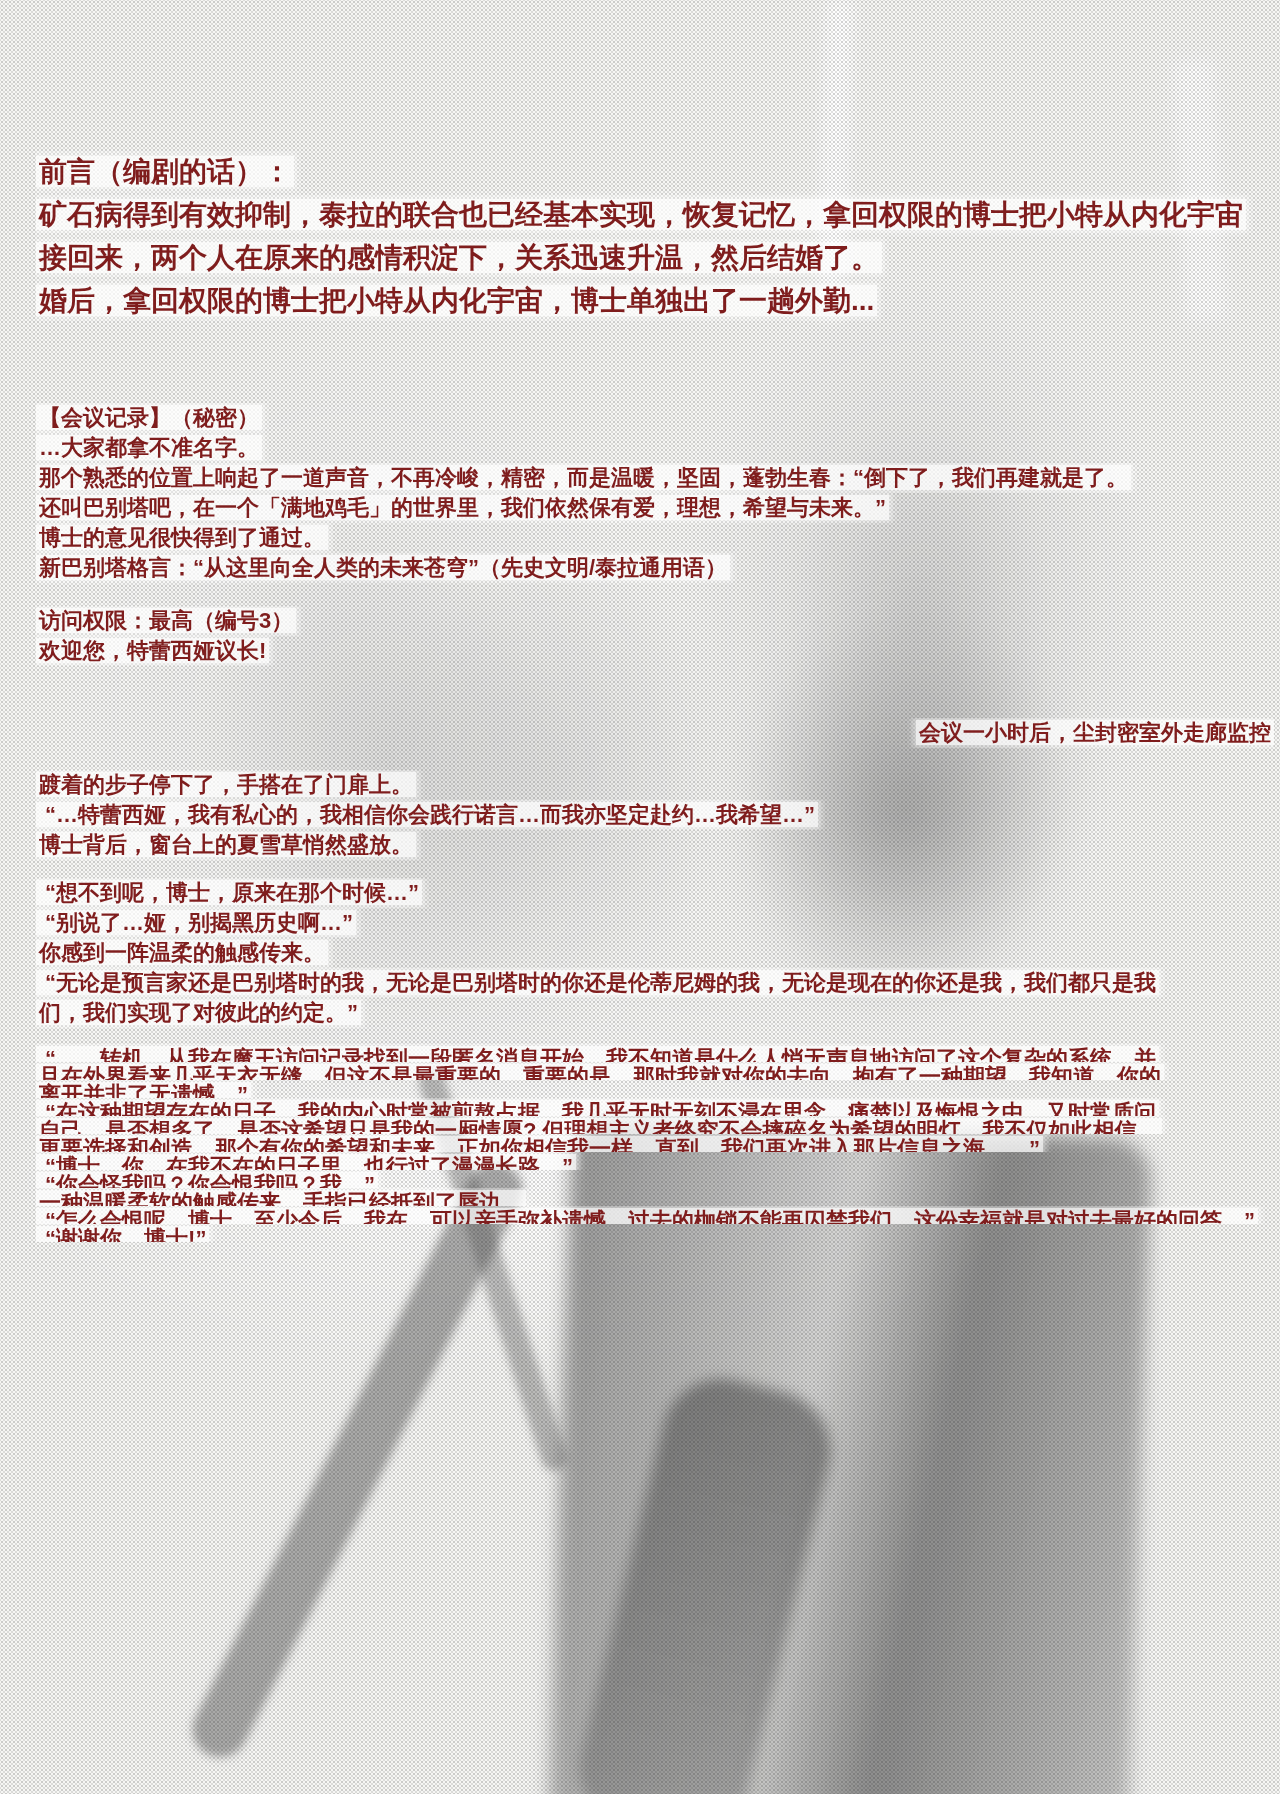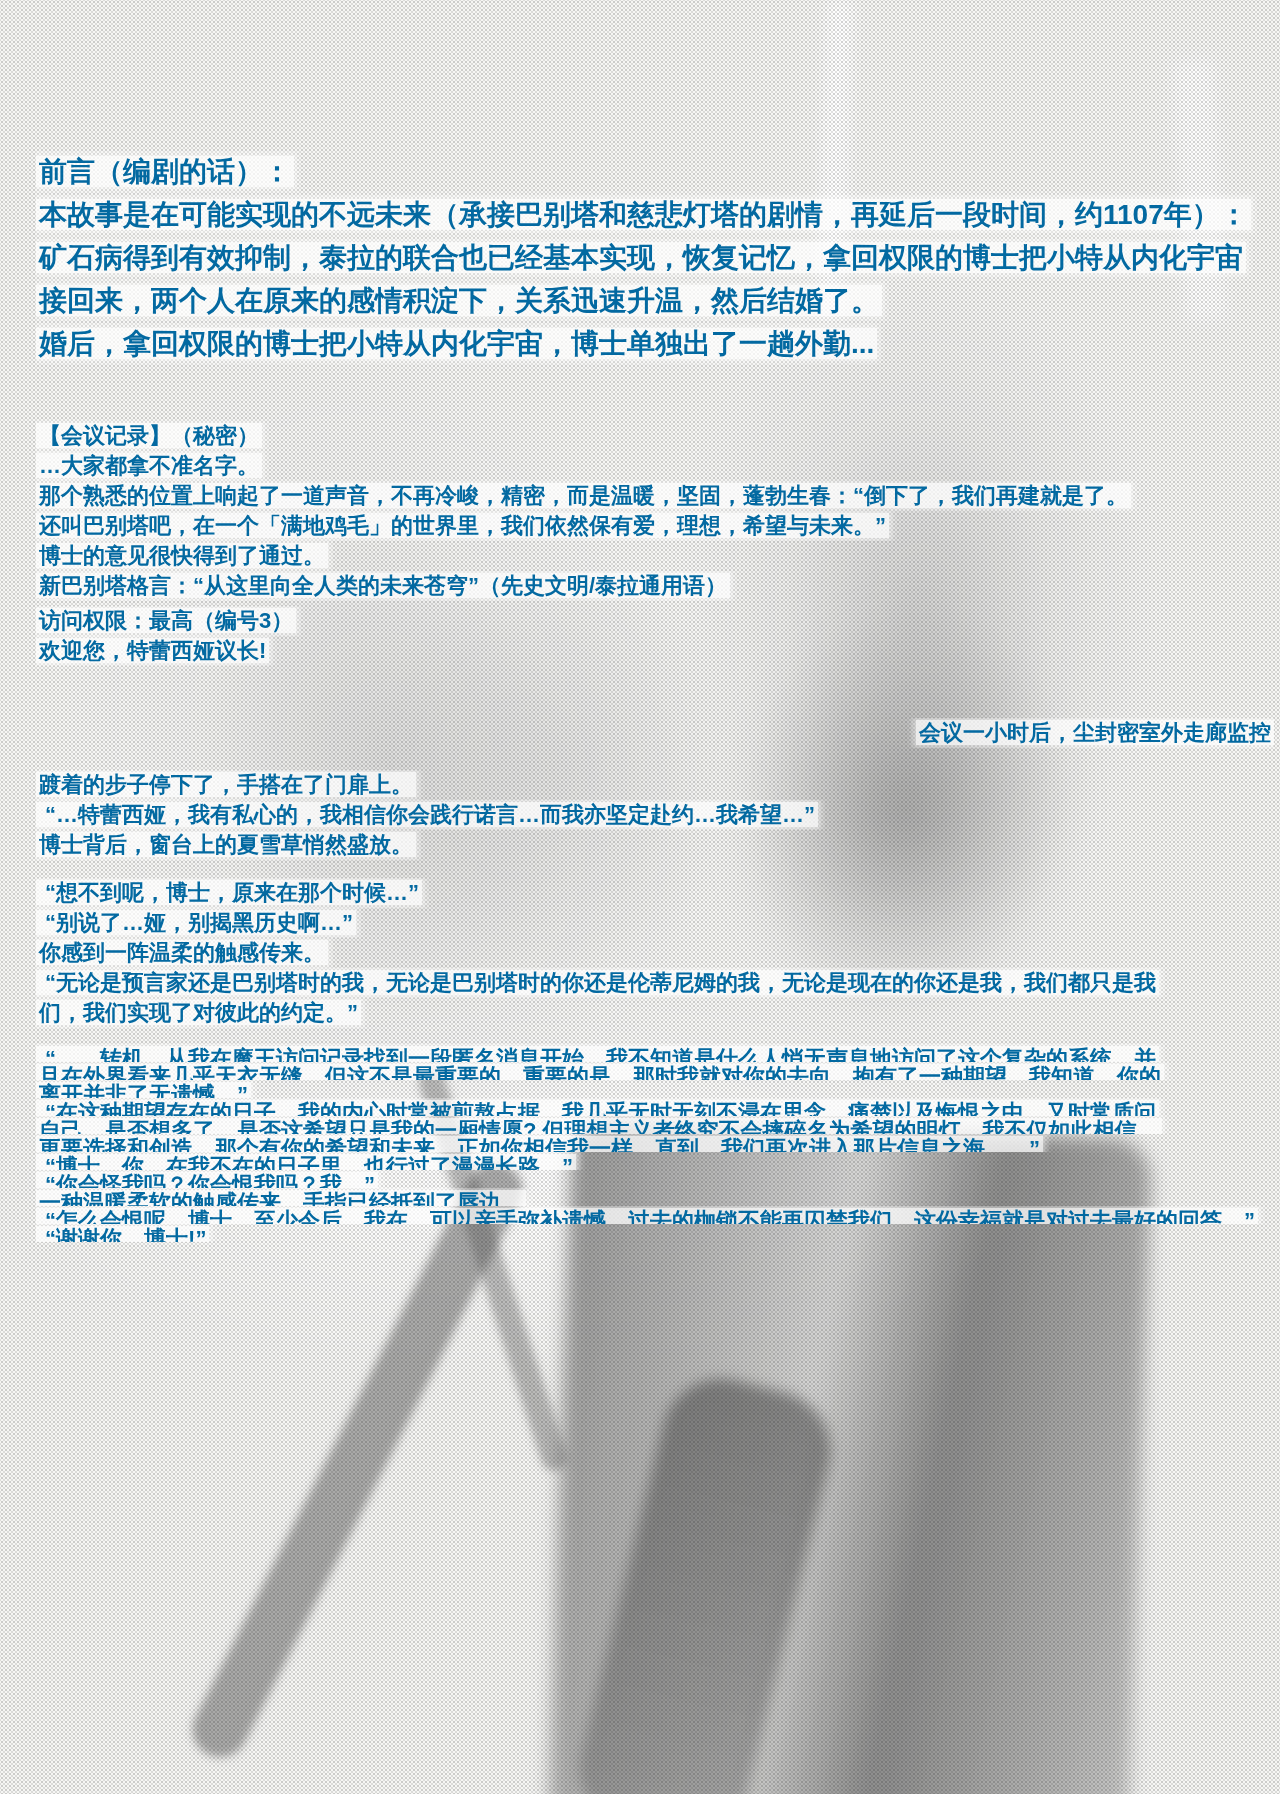--- a/index.html
+++ b/index.html
@@ -62,29 +62,29 @@
   
   .halftone{
     position:absolute;inset:0;z-index:1;pointer-events:none;
     background-image:
       radial-gradient(rgba(35,35,35,.20) .9px, rgba(0,0,0,0) 1.35px),
       radial-gradient(rgba(35,35,35,.13) .9px, rgba(0,0,0,0) 1.35px);
     background-size:4px 4px,4px 4px;
     background-position:0 0,2px 2px;
   }
   
-  .textlayer{position:absolute;inset:0;z-index:2;color:#0369a1;}
+  .textlayer{position:absolute;inset:0;z-index:2;color:#7f1d1d;}
   .block{position:absolute;left:36px;right:6px;}
   .line{white-space:pre;overflow:hidden;}
   .line > span{background:rgba(255,255,255,.74);padding:0 3px;box-shadow:0 0 6px 3px rgba(255,255,255,.45);}
   .intro{top:150px;font-size:28px;font-weight:700;}
   .intro .line{line-height:43px;height:43px;}
   .body-text{font-size:22px;font-weight:700;}
   .body-text .line{line-height:30px;height:30px;}
-  .meeting{top:403px;margin-top:18px;}
+  .meeting{top:403px;}
   .access{top:606px;}
   .surveillance{top:718px;text-align:right;}
   .corridor{top:770px;}
   .dialogue{top:878px;}
   .finale{top:1044px;}
   .finale .line{line-height:29px;height:18px;}
 </style>
 </head>
 <body>
 
@@ -102,21 +102,20 @@
     <div class="cable2"></div>
     <div class="white-streak streak-1"></div>
     <div class="white-streak streak-2"></div>
   </div>
 
   <div class="halftone"></div>
 
   <div class="textlayer">
     <div class="block intro">
         <div class="line"><span>前言（编剧的话）：</span></div>
-        <div class="line"><span>本故事是在可能实现的不远未来（承接巴别塔和慈悲灯塔的剧情，再延后一段时间，约1107年）：</span></div>
         <div class="line"><span>矿石病得到有效抑制，泰拉的联合也已经基本实现，恢复记忆，拿回权限的博士把小特从内化宇宙</span></div>
         <div class="line"><span>接回来，两个人在原来的感情积淀下，关系迅速升温，然后结婚了。</span></div>
         <div class="line"><span>婚后，拿回权限的博士把小特从内化宇宙，博士单独出了一趟外勤...</span></div>
       </div>
 
     <div class="block body-text meeting">
         <div class="line"><span>【会议记录】（秘密）</span></div>
         <div class="line"><span>…大家都拿不准名字。</span></div>
         <div class="line"><span>那个熟悉的位置上响起了一道声音，不再冷峻，精密，而是温暖，坚固，蓬勃生春：“倒下了，我们再建就是了。</span></div>
         <div class="line"><span>还叫巴别塔吧，在一个「满地鸡毛」的世界里，我们依然保有爱，理想，希望与未来。”</span></div>

